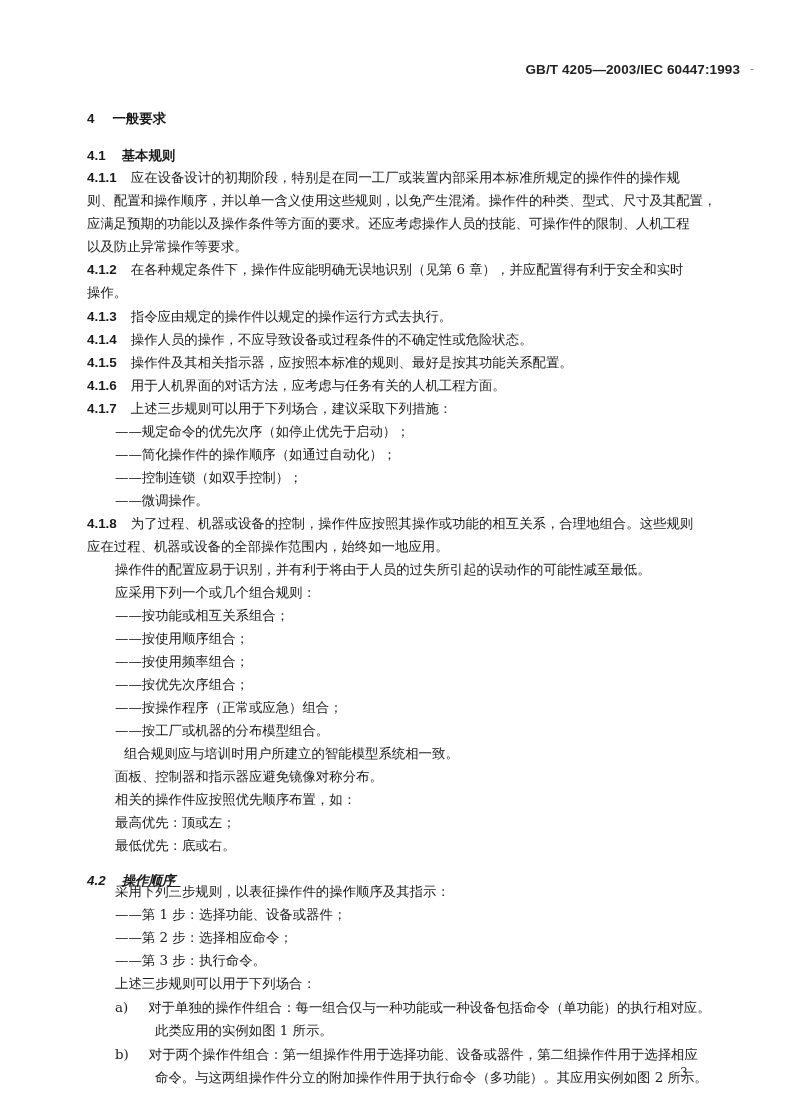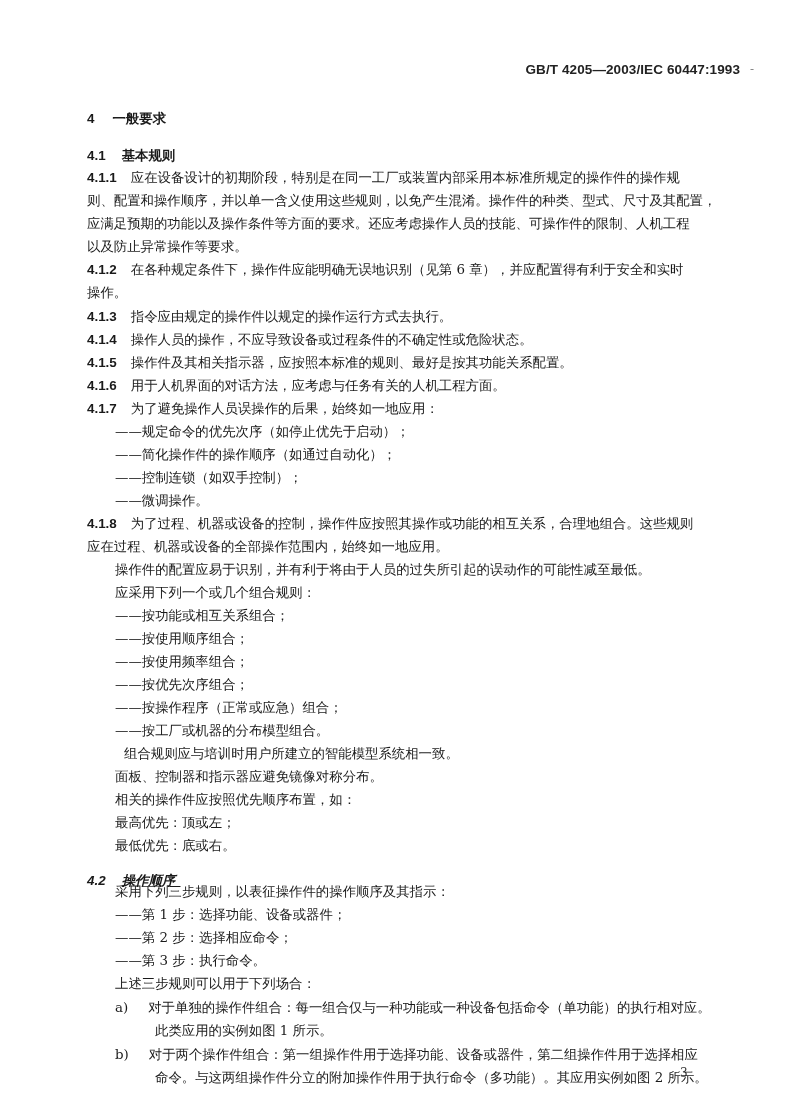--- a/index.html
+++ b/index.html
@@ -55,21 +55,21 @@
       <span class="num bold">4.1.4</span><span style="display:inline-block;width:14px"></span><span>操作人员的操作，不应导致设备或过程条件的不确定性或危险状态。</span>
     </div>
     <div class="line" style="left:0;top:354px;">
       <span class="num bold">4.1.5</span><span style="display:inline-block;width:14px"></span><span>操作件及其相关指示器，应按照本标准的规则、最好是按其功能关系配置。</span>
     </div>
     <div class="line" style="left:0;top:377px;">
       <span class="num bold">4.1.6</span><span style="display:inline-block;width:14px"></span><span>用于人机界面的对话方法，应考虑与任务有关的人机工程方面。</span>
     </div>
 
     <div class="line" style="left:0;top:400px;">
-      <span class="num bold">4.1.7</span><span style="display:inline-block;width:14px"></span><span>为了避免操作人员误操作的后果，始终如一地应用：</span>
+      <span class="num bold">4.1.7</span><span style="display:inline-block;width:14px"></span><span>上述三步规则可以用于下列场合，建议采取下列措施：</span>
     </div>
     <div class="line" style="left:28px;top:423px;">——规定命令的优先次序（如停止优先于启动）；</div>
     <div class="line" style="left:28px;top:446px;">——简化操作件的操作顺序（如通过自动化）；</div>
     <div class="line" style="left:28px;top:469px;">——控制连锁（如双手控制）；</div>
     <div class="line" style="left:28px;top:492px;">——微调操作。</div>
 
     <div class="line" style="left:0;top:515px;">
       <span class="num bold">4.1.8</span><span style="display:inline-block;width:14px"></span><span>为了过程、机器或设备的控制，操作件应按照其操作或功能的相互关系，合理地组合。这些规则</span>
     </div>
     <div class="line" style="left:0;top:538px;text-align:center;">应在过程、机器或设备的全部操作范围内，始终如一地应用。</div>

